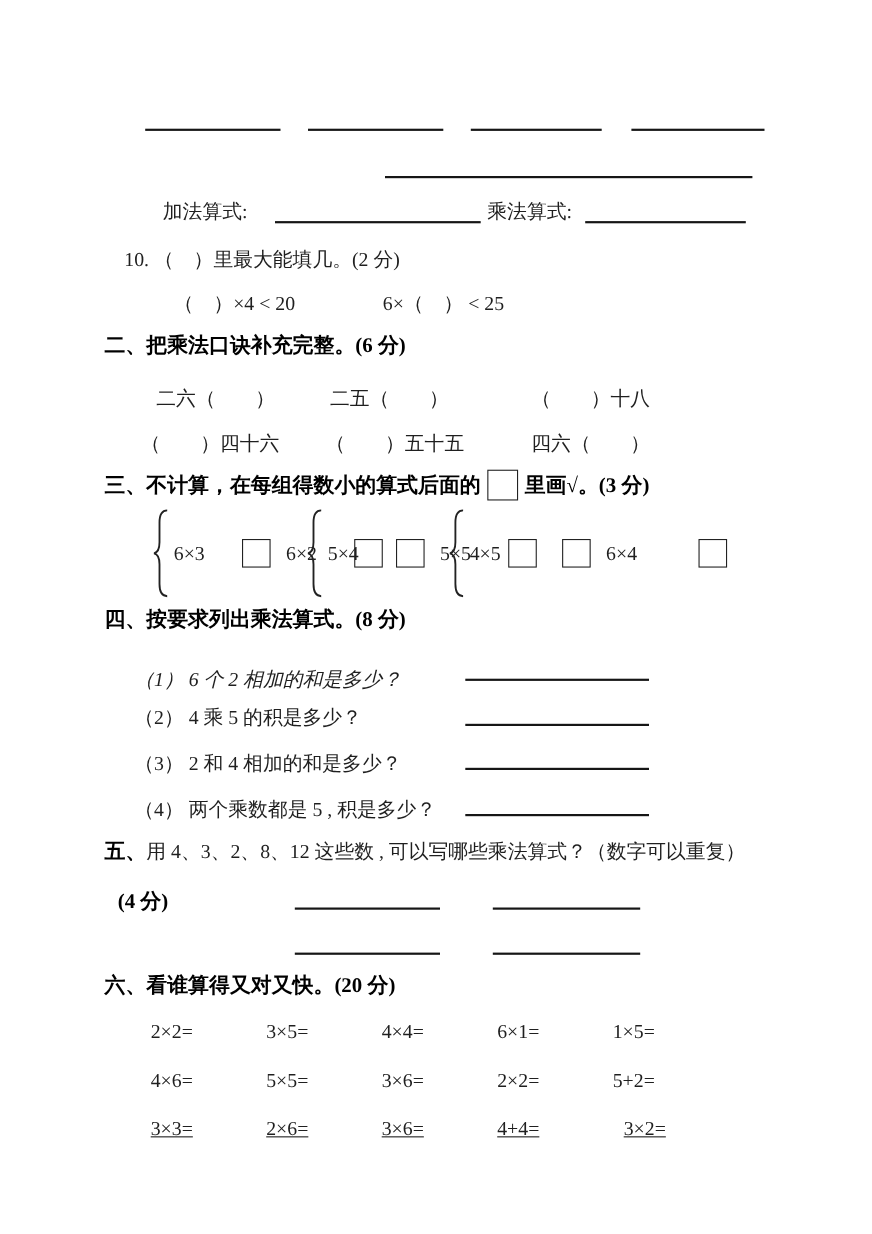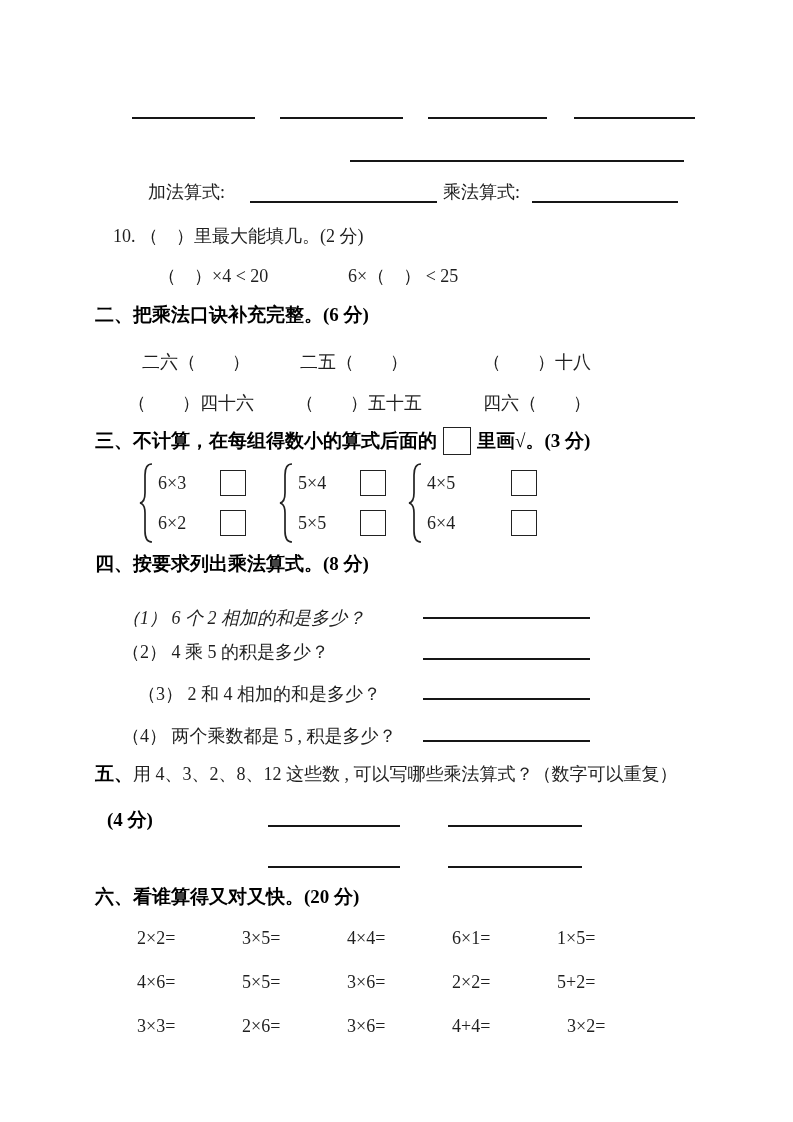--- a/index.html
+++ b/index.html
@@ -17,21 +17,21 @@
   .hline{position:absolute;height:2px;background:#161616;}
   .hline.thin{height:1.6px;}
   .cbox{
     display:inline-block;width:24px;height:24px;
     border:1.6px solid #222;background:#fff;vertical-align:middle;
   }
   .inline-box{width:26px;height:26px;margin:0 6px;transform:translateY(-2px);}
   
   .group{position:absolute;top:462px;display:flex;align-items:center;}
   .brace{flex:0 0 auto;margin-right:4px;}
-  .gcol{display:flex;flex-direction:column;gap:14px;}
+  .gcol{display:flex;flex-direction:row;gap:14px;}
   .grow{display:flex;align-items:center;height:26px;}
   .gexpr{display:inline-block;width:46px;font-size:18px;}
   .grow .cbox{margin-left:16px;}
   .group.wide .grow .cbox{margin-left:38px;}
   
   .s6row{position:absolute;left:137px;width:540px;display:flex;}
   .s6cell{flex:0 0 105px;font-size:18px;white-space:nowrap;}
 </style>
 </head>
 <body>
@@ -110,21 +110,21 @@
           <span class="cbox"></span>
         </div>
     </div>
   </div>
 
   <div class="t bold" style="left:95px;top:552px;">四、按要求列出乘法算式。(8 分)</div>
   <div class="t" style="left:122px;top:606px;font-style:italic;">（1）  6 个 2 相加的和是多少？</div>
   <div class="hline thin" style="left:423px;top:617px;width:167px;"></div>
   <div class="t" style="left:122px;top:640px;">（2） 4 乘 5 的积是多少？</div>
   <div class="hline thin" style="left:423px;top:658px;width:167px;"></div>
-  <div class="t" style="left:138px;top:682px;">（3） 2 和 4 相加的和是多少？</div>
+  <div class="t" style="left:122px;top:682px;">（3） 2 和 4 相加的和是多少？</div>
   <div class="hline thin" style="left:423px;top:698px;width:167px;"></div>
   <div class="t" style="left:122px;top:724px;">（4） 两个乘数都是 5 , 积是多少？</div>
   <div class="hline thin" style="left:423px;top:740px;width:167px;"></div>
 
   <div class="t" style="left:95px;top:762px;">
     <span class="bold">五、</span><span>用 4、3、2、8、12 这些数 , 可以写哪些乘法算式？（数字可以重复）</span>
   </div>
   <div class="t bold" style="left:107px;top:808px;">(4 分)</div>
   <div class="hline thin" style="left:268px;top:825px;width:132px;"></div>
   <div class="hline thin" style="left:448px;top:825px;width:134px;"></div>
@@ -139,21 +139,21 @@
     <span class="s6cell">6×1=</span>
     <span class="s6cell">1×5=</span>
   </div>
   <div class="s6row" style="top:972px;">
     <span class="s6cell">4×6=</span>
     <span class="s6cell">5×5=</span>
     <span class="s6cell">3×6=</span>
     <span class="s6cell">2×2=</span>
     <span class="s6cell">5+2=</span>
   </div>
-  <div class="s6row" style="top:1016px;">
+  <div class="s6row" style="top:1016px;text-decoration:underline;">
     <span class="s6cell">3×3=</span>
     <span class="s6cell">2×6=</span>
     <span class="s6cell">3×6=</span>
     <span class="s6cell">4+4=</span>
     <span class="s6cell" style="padding-left:10px;">3×2=</span>
   </div>
 
 </div>
 
 </body></html>

